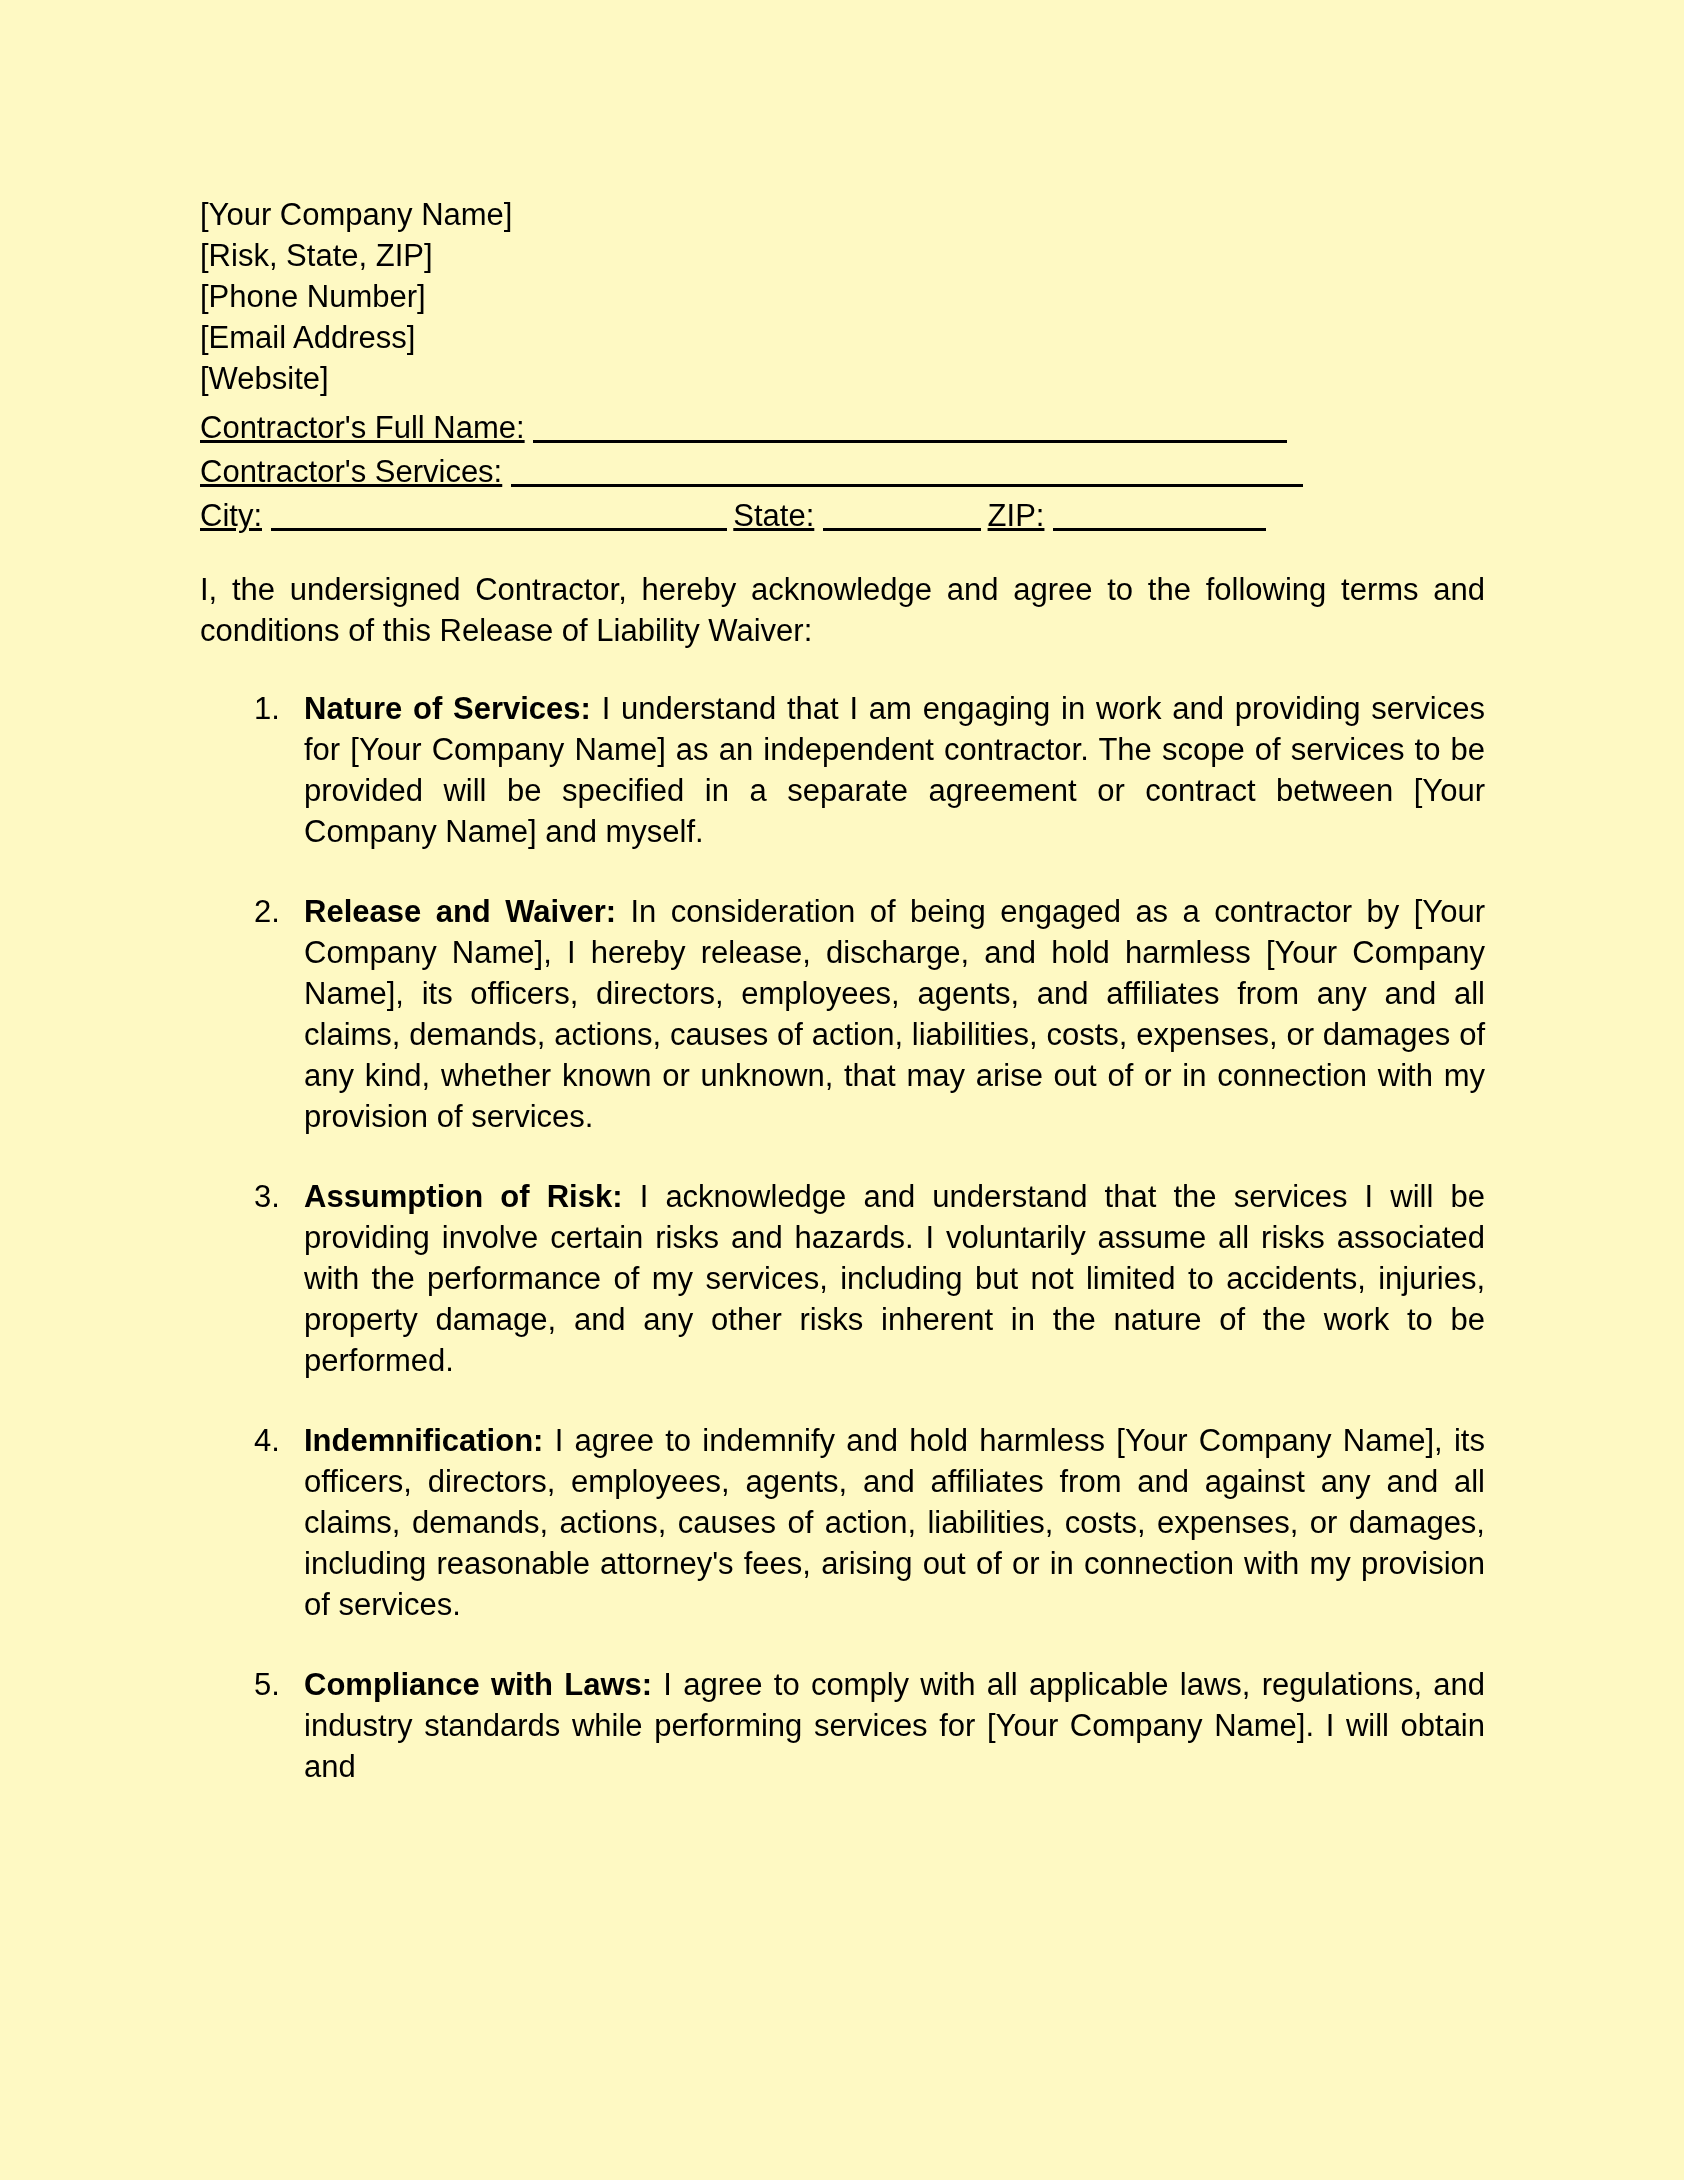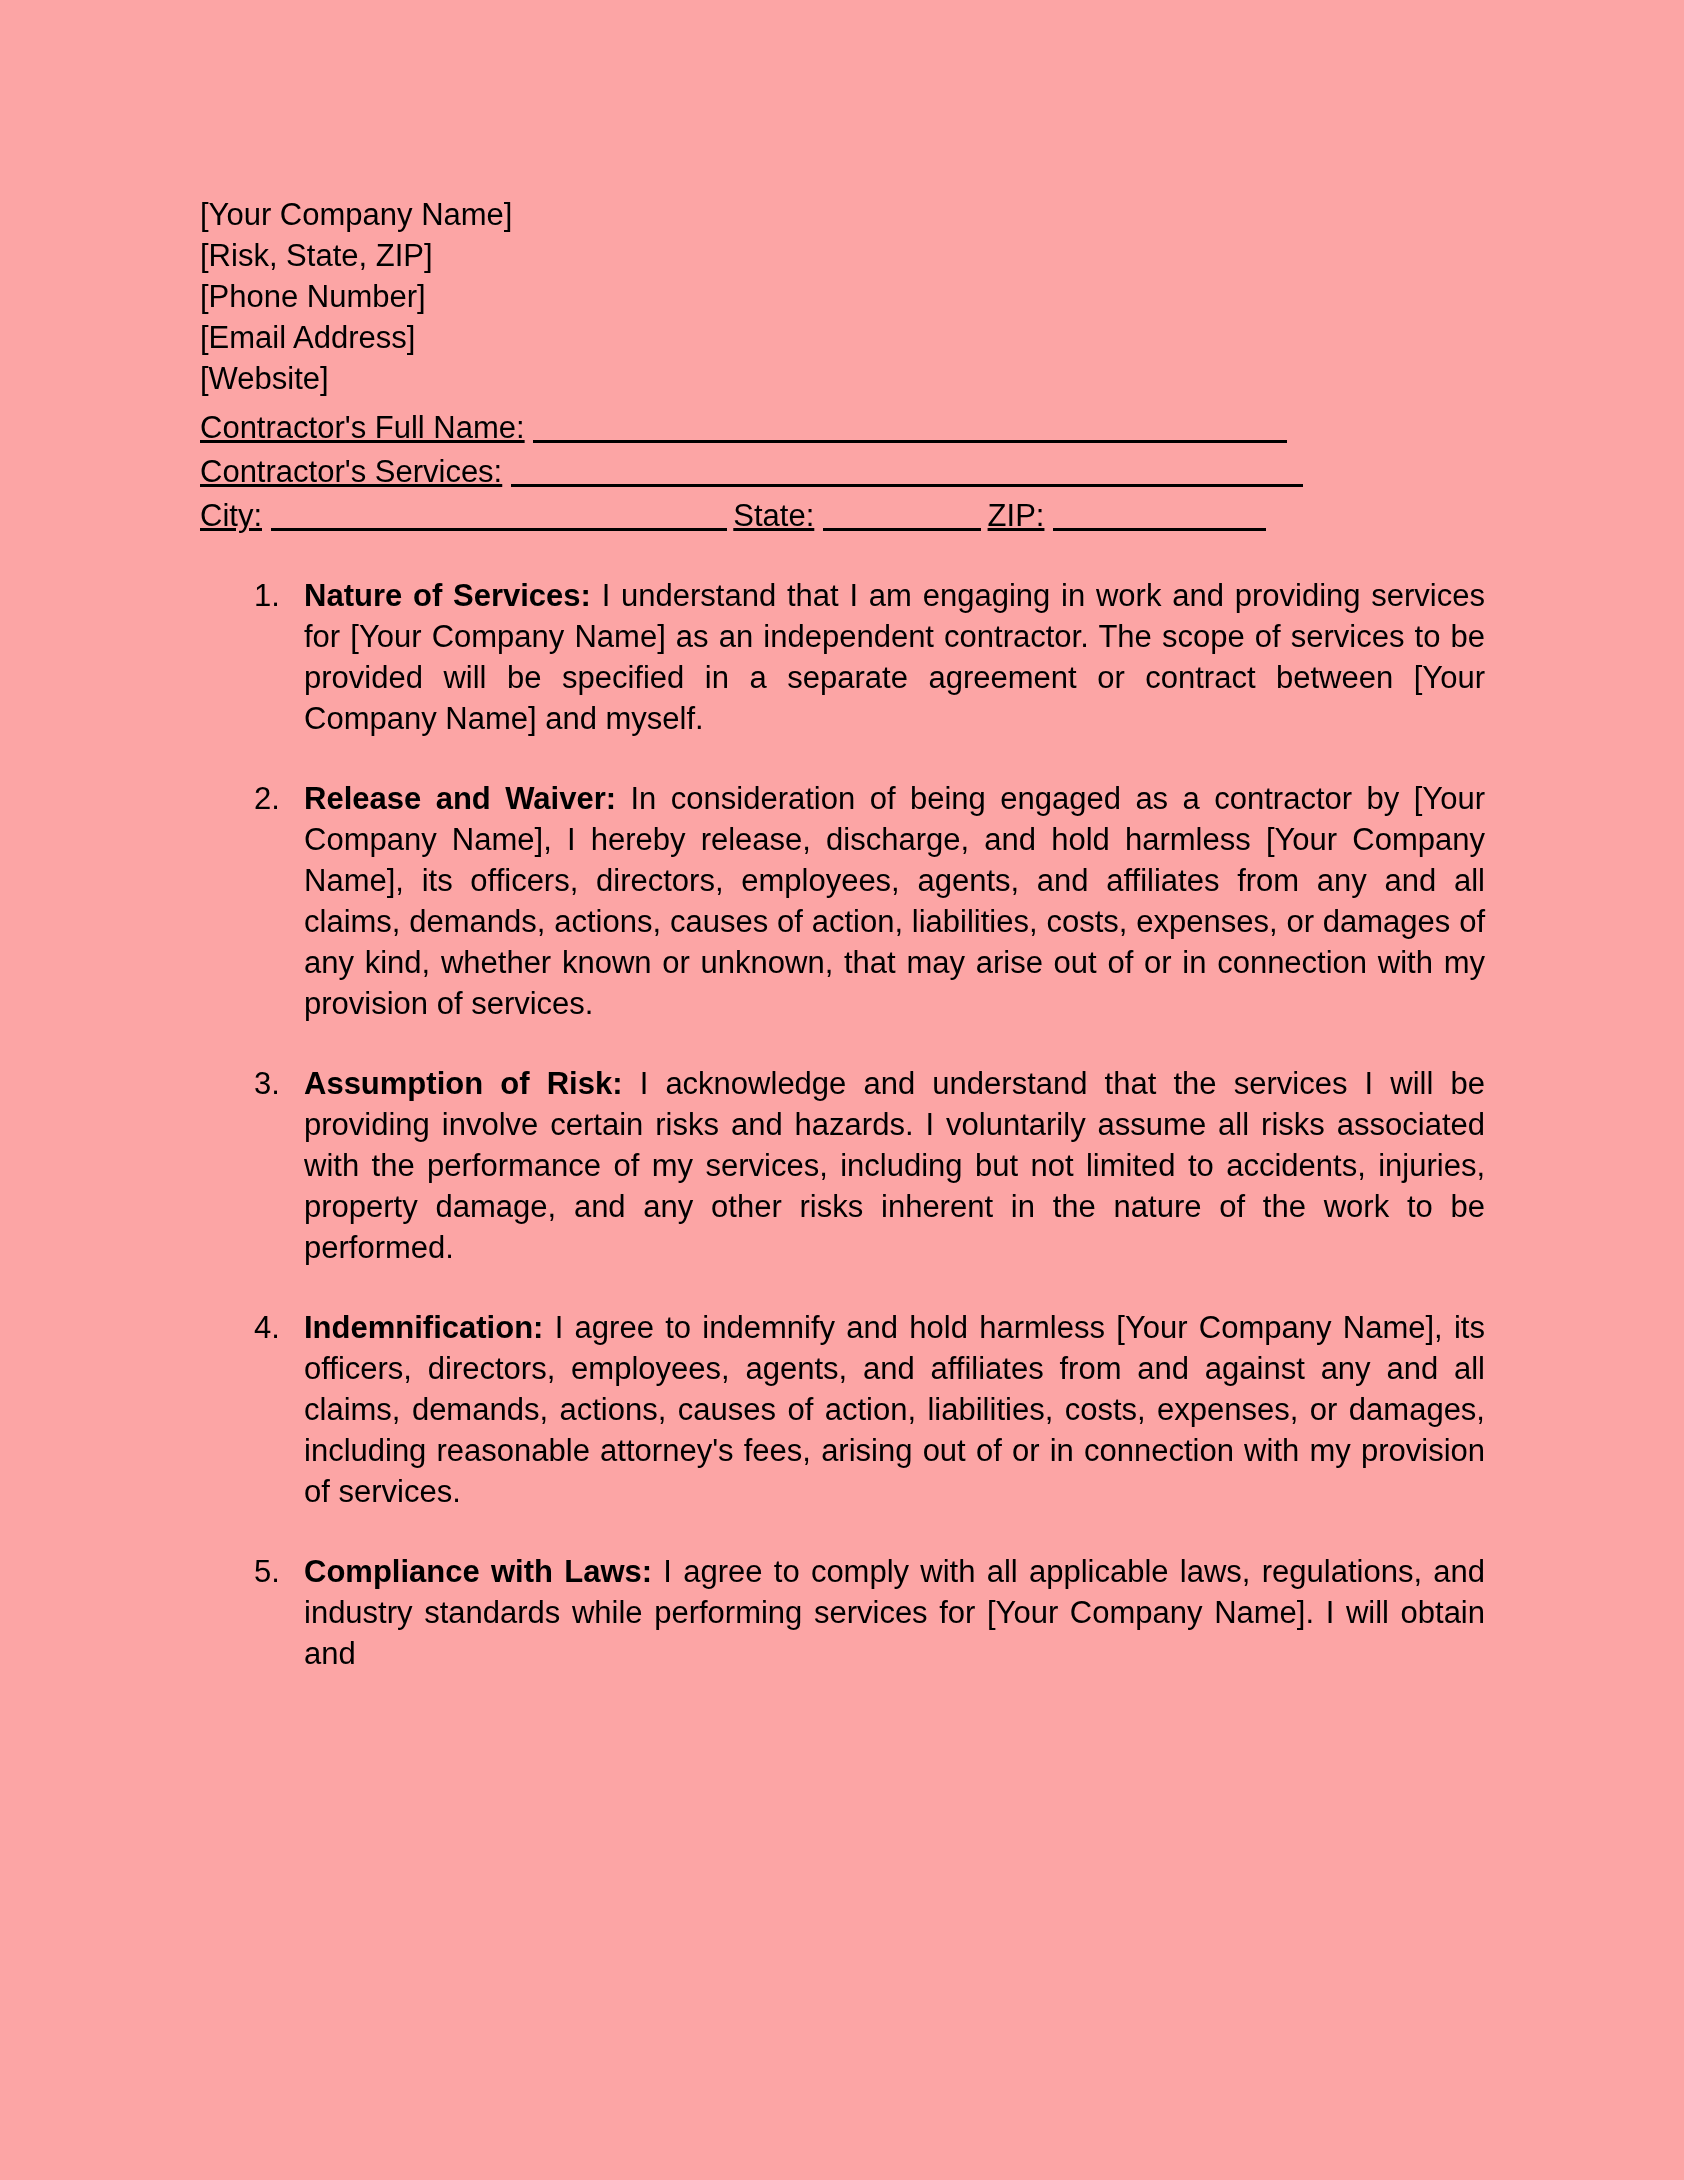--- a/index.html
+++ b/index.html
@@ -4,21 +4,21 @@
 <style>
   html, body {
     margin: 0;
     padding: 0;
     background: #ffffff;
   }
   .page {
     position: relative;
     width: 1685px;
     height: 2181px;
-    background: #fca5a5;
+    background: #fef9c3;
     color: #000000;
     font-family: "Liberation Sans", sans-serif;
     overflow: hidden;
     box-sizing: border-box;
     padding: 194px 200px 0 200px;
   }
   
   .company-block {
     font-size: 31px;
     line-height: 41px;
@@ -107,20 +107,21 @@
       <span>Contractor's Full Name:</span><span class="blank w-name"></span>
     </div>
     <div class="form-row">
       <span>Contractor's Services:</span><span class="blank w-address"></span>
     </div>
     <div class="form-row">
       <span>City:</span><span class="blank w-city"></span><span>State:</span><span class="blank w-state"></span><span>ZIP:</span><span class="blank w-zip"></span>
     </div>
   </div>
 
+  <div class="intro">I, the undersigned Contractor, hereby acknowledge and agree to the following terms and conditions of this Release of Liability Waiver:</div>
 
   <ol class="terms-list">
     <li>
       <span class="item-number">1.</span><span class="item-heading">Nature of Services:</span> <span>I understand that I am engaging in work and providing services for [Your Company Name] as an independent contractor. The scope of services to be provided will be specified in a separate agreement or contract between [Your Company Name] and myself.</span>
     </li>
     <li>
       <span class="item-number">2.</span><span class="item-heading">Release and Waiver:</span> <span>In consideration of being engaged as a contractor by [Your Company Name], I hereby release, discharge, and hold harmless [Your Company Name], its officers, directors, employees, agents, and affiliates from any and all claims, demands, actions, causes of action, liabilities, costs, expenses, or damages of any kind, whether known or unknown, that may arise out of or in connection with my provision of services.</span>
     </li>
     <li>
       <span class="item-number">3.</span><span class="item-heading">Assumption of Risk:</span> <span>I acknowledge and understand that the services I will be providing involve certain risks and hazards. I voluntarily assume all risks associated with the performance of my services, including but not limited to accidents, injuries, property damage, and any other risks inherent in the nature of the work to be performed.</span>

